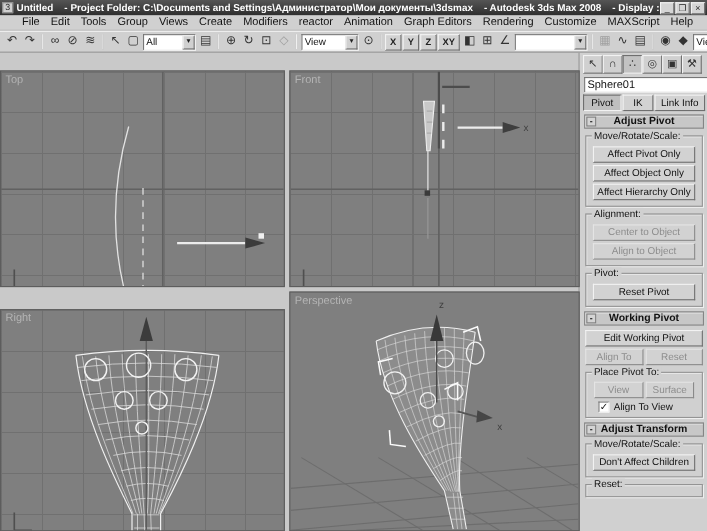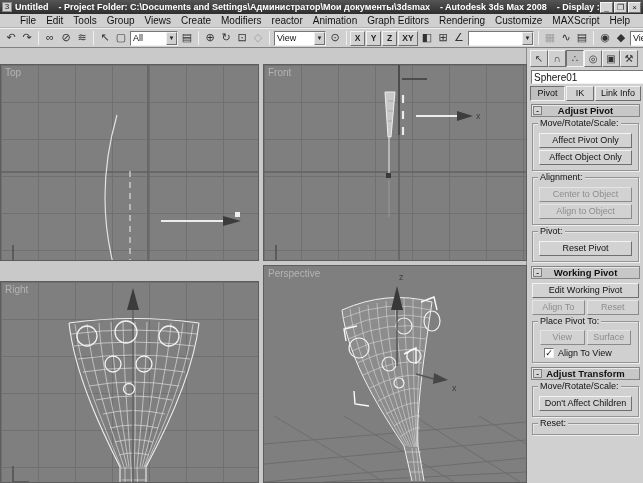--- a/index.html
+++ b/index.html
@@ -338,20 +338,21 @@
       </div>
 
       <div class="rollout-h">
         <span class="collapse-box">-</span>
         <span>Adjust Pivot</span>
       </div>
       <div class="group">
         <span class="group-label">Move/Rotate/Scale:</span>
         <span class="gbtn">Affect Pivot Only</span>
         <span class="gbtn">Affect Object Only</span>
+        <span class="gbtn">Affect Hierarchy Only</span>
       </div>
       <div class="group">
         <span class="group-label">Alignment:</span>
         <span class="gbtn dis">Center to Object</span>
         <span class="gbtn dis">Align to Object</span>
       </div>
       <div class="group">
         <span class="group-label">Pivot:</span>
         <span class="gbtn">Reset Pivot</span>
       </div>

